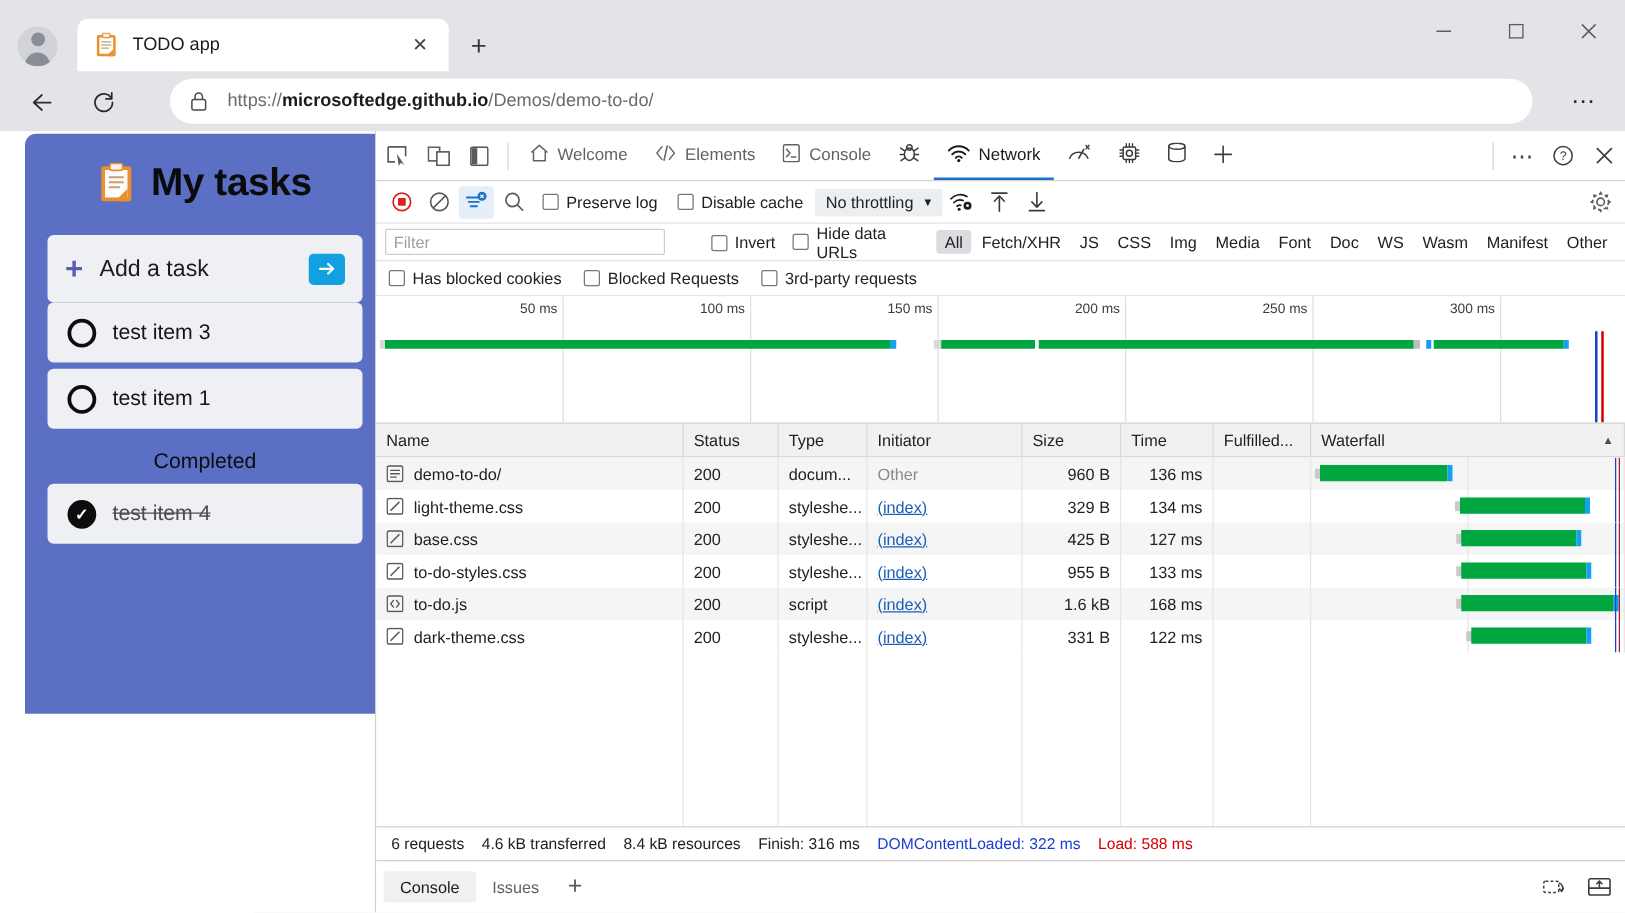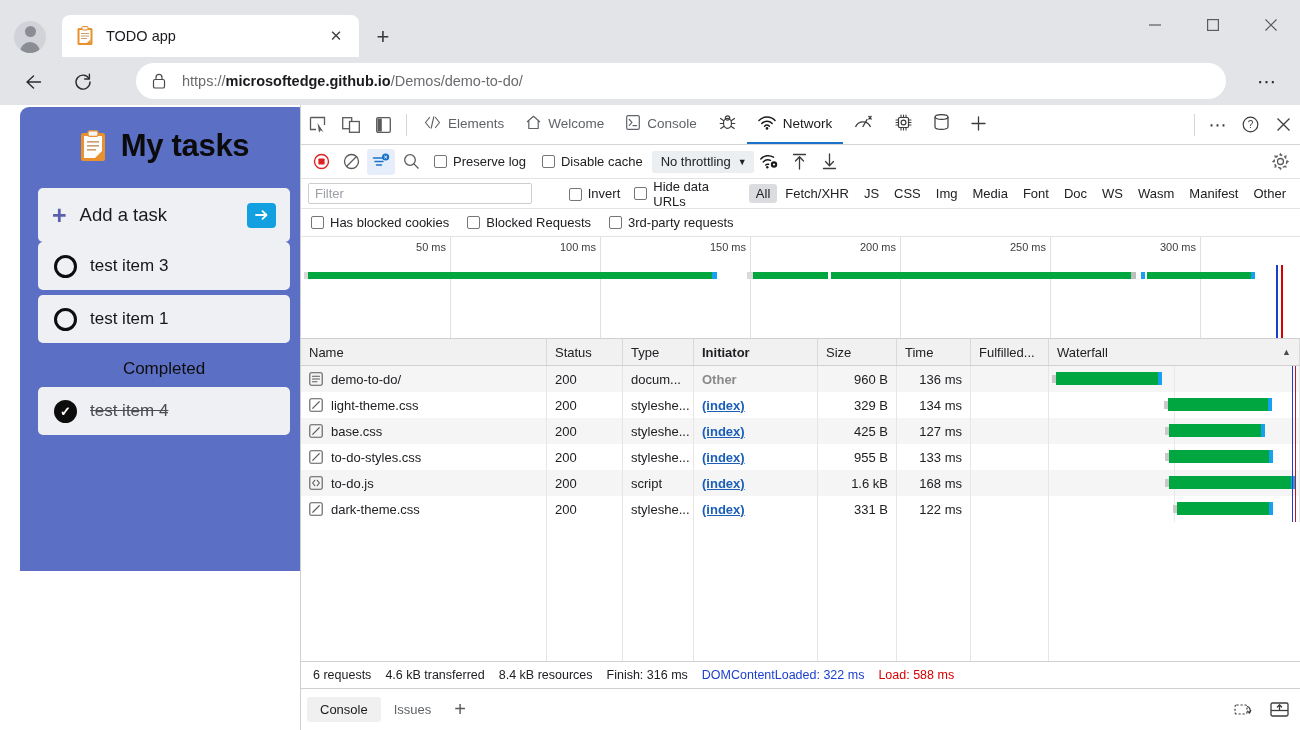--- a/index.html
+++ b/index.html
@@ -228,21 +228,21 @@
     height: 26px; display: flex; align-items: stretch; font-size: 13px; color: #202124;
   }
   .nt-row.alt { background: #f5f5f5; }
   .nt-row > div {
     display: flex; align-items: center; padding: 0 8px;
     border-right: 1px solid #e6e6e6; overflow: hidden; white-space: nowrap;
   }
   .c-name { width: 246px; flex: 0 0 auto; gap: 8px; }
   .c-status { width: 76px; flex: 0 0 auto; }
   .c-type { width: 71px; flex: 0 0 auto; }
-  .c-init { width: 124px; flex: 0 0 auto; font-weight: bold; }
+  .c-init { width: 124px; flex: 0 0 auto; }
   .c-size { width: 79px; flex: 0 0 auto; justify-content: flex-end; }
   .c-time { width: 74px; flex: 0 0 auto; justify-content: flex-end; }
   .c-fulf { width: 78px; flex: 0 0 auto; }
   .c-wf { flex: 1; position: relative; padding: 0 !important; }
   .c-wf.hdr { padding: 0 8px !important; }
   .init-link { color: #1a5eb8; text-decoration: underline; }
   .muted { color: #8a8a8a; }
   .rowicon { width: 14px; height: 14px; flex: 0 0 auto; }
 
   .wf-grid { position: absolute; top: 0; bottom: 0; width: 1px; background: #e8e8e8; }
@@ -420,33 +420,33 @@
         <svg width="15" height="16" viewBox="0 0 15 16">
             <rect x="0.7" y="0.7" width="13.6" height="14.6" rx="1.3" fill="none" stroke="#5a5a5a" stroke-width="1.3"></rect>
             <rect x="1.5" y="1.5" width="4.3" height="13" fill="#5a5a5a"></rect>
           </svg>
       </div>
 
       <div class="dt-sep"></div>
 
       <div class="dt-tab">
         <span>
+          <svg width="15" height="15" viewBox="0 0 15 15">
+              <path d="M1 7 L7.5 1.3 L14 7 M2.8 6 V13.5 H12.2 V6" fill="none" stroke="#5f6368" stroke-width="1.2" stroke-linejoin="round"></path>
+            </svg>
+        </span>
+        <span>Welcome</span>
+      </div>
+      <div class="dt-tab">
+        <span>
           <svg width="17" height="13" viewBox="0 0 17 13">
               <path d="M5.5 1.5 L1.5 6.5 L5.5 11.5 M11.5 1.5 L15.5 6.5 L11.5 11.5 M9.8 0.8 L7.2 12.2" fill="none" stroke="#5f6368" stroke-width="1.2" stroke-linecap="round" stroke-linejoin="round"></path>
             </svg>
         </span>
         <span>Elements</span>
-      </div>
-      <div class="dt-tab">
-        <span>
-          <svg width="15" height="15" viewBox="0 0 15 15">
-              <path d="M1 7 L7.5 1.3 L14 7 M2.8 6 V13.5 H12.2 V6" fill="none" stroke="#5f6368" stroke-width="1.2" stroke-linejoin="round"></path>
-            </svg>
-        </span>
-        <span>Welcome</span>
       </div>
       <div class="dt-tab">
         <span>
           <svg width="14" height="15" viewBox="0 0 14 15">
               <rect x="0.7" y="0.7" width="12.6" height="13.6" rx="1.4" fill="none" stroke="#5f6368" stroke-width="1.2"></rect>
               <path d="M3.3 4.5 L6 7.4 L3.3 10.3 M7 10.6 H10.6" stroke="#5f6368" stroke-width="1.2" fill="none" stroke-linecap="round" stroke-linejoin="round"></path>
             </svg>
         </span>
         <span>Console</span>
       </div>

